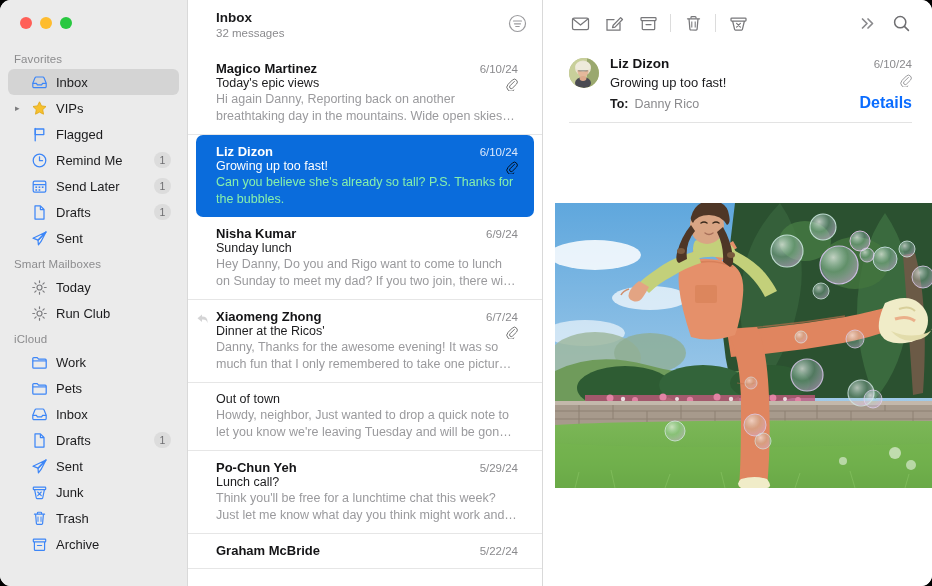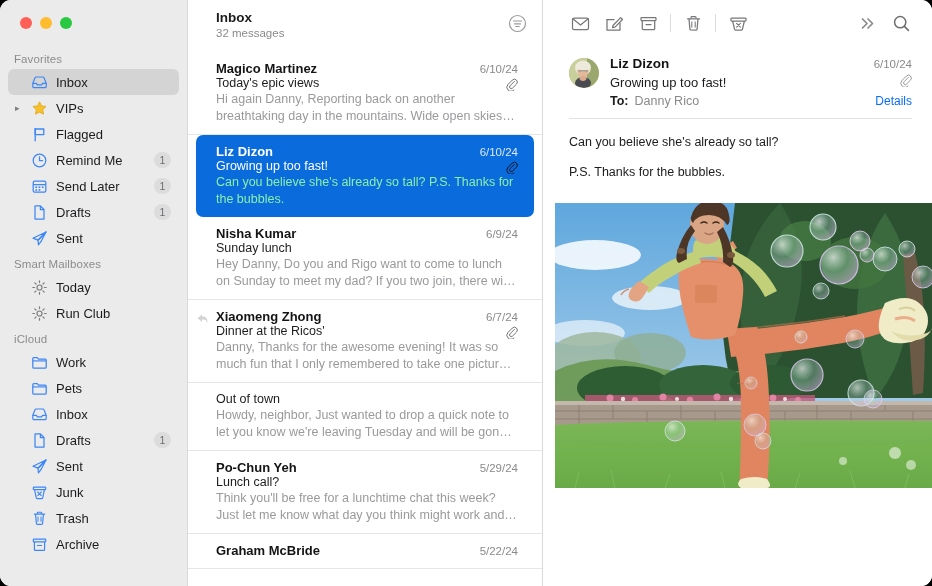--- a/index.html
+++ b/index.html
@@ -164,21 +164,21 @@
   }
   .mh-main { flex: 1 1 auto; min-width: 0; }
   .mh-r1 { display: flex; align-items: baseline; }
   .mh-name { font-size: 13.5px; font-weight: bold; color: #141416; flex: 1 1 auto; }
   .mh-date { font-size: 11.5px; color: #8a8a8d; }
   .mh-r2 { display: flex; align-items: center; margin-top: 2px; }
   .mh-subj { font-size: 13px; color: #1c1c1e; flex: 1 1 auto; }
   .mh-r3 { display: flex; align-items: baseline; margin-top: 3px; justify-content: space-between; }
   .mh-tolabel { font-size: 12.5px; color: #1c1c1e; font-weight: bold; margin-right: 6px; }
   .mh-to { font-size: 12.5px; color: #8a8a8d; flex: 1 1 auto; }
-  .mh-details { font-size: 12px; color: #0a6cff; font-weight: normal; }
+  .mh-details { font-size: 16px; color: #0a6cff; font-weight: bold; }
   .mh-rule { height: 1px; background: #e3e3e3; margin: 10px 20px 0 26px; }
 
   .body-txt {
     padding: 14px 26px 0 26px;
     font-size: 12.5px; color: #1c1c1e; line-height: 1.55;
   }
   .body-txt p + p { margin-top: 11px; }
 
   
   .photo {
@@ -563,24 +563,20 @@
         </div>
         <div class="mh-r3">
           <div class="mh-tolabel">To:</div>
           <div class="mh-to">Danny Rico</div>
           <div class="mh-details">Details</div>
         </div>
       </div>
     </div>
     <div class="mh-rule"></div>
 
-    <div class="body-txt">
-      <p>Can you believe she's already so tall?</p>
-      <p>P.S. Thanks for the bubbles.</p>
-    </div>
 
     <div class="photo">
       <svg width="390" height="285" viewBox="0 0 390 285">
         <defs>
           <linearGradient id="sky" x1="0" y1="0" x2="0" y2="1">
             <stop offset="0%" stop-color="#5fa7dd"></stop>
               <stop offset="100%" stop-color="#bcd9ee"></stop>
           </linearGradient>
           <linearGradient id="lawn" x1="0" y1="0" x2="0" y2="1">
             <stop offset="0%" stop-color="#7cb757"></stop>

